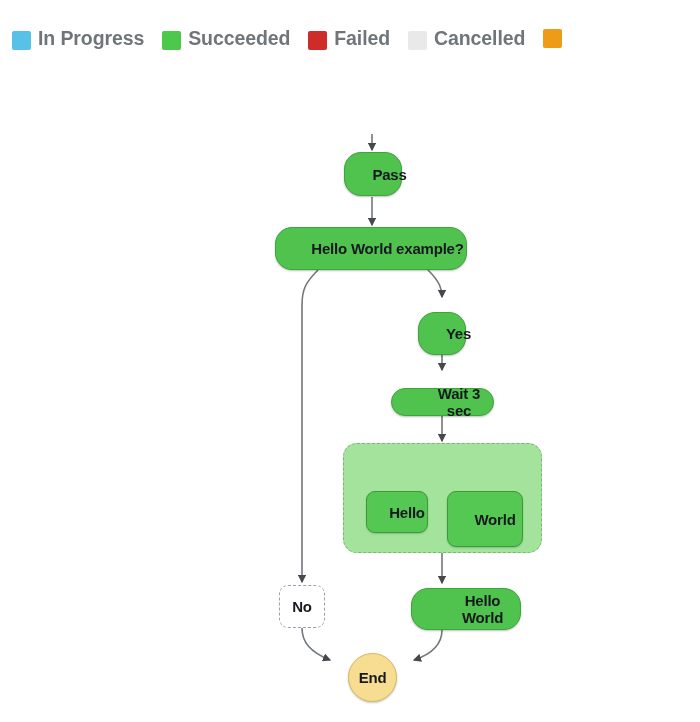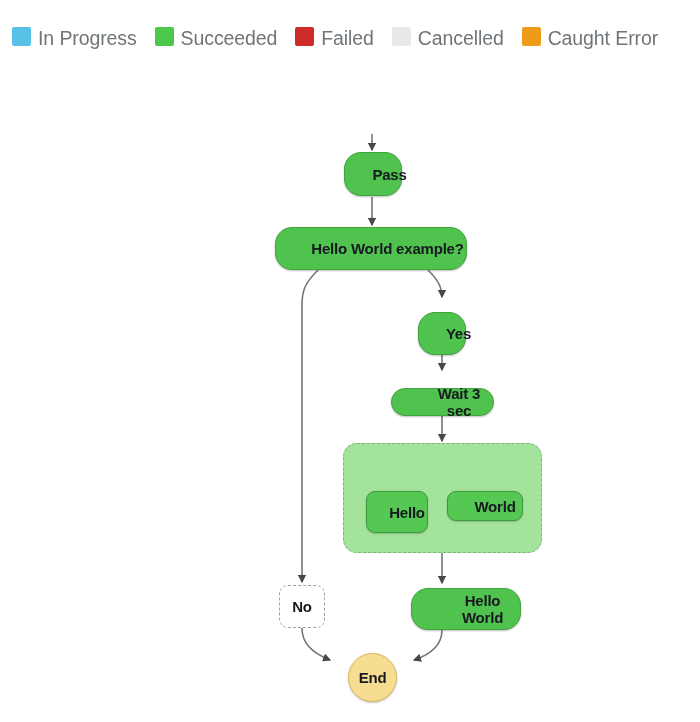--- a/index.html
+++ b/index.html
@@ -23,23 +23,24 @@
     left: 12px;
     top: 24px;
     width: 676px;
     height: 28px;
     display: flex;
     align-items: center;
     gap: 0px;
   }
   .legend-item {
     display: flex;
-    align-items: flex-start;
+    align-items: flex-end;
     margin-right: 18px;
     white-space: nowrap;
+    font-weight: bold;
   }
   .legend-swatch {
     width: 19px;
     height: 19px;
     border-radius: 2px;
     margin-right: 7px;
     flex: none;
   }
   .legend-label {
     font-size: 19.5px;
@@ -140,21 +141,20 @@
     <span class="legend-label">Failed</span>
   </div>
 
   <div class="legend-item">
     <span class="legend-swatch" style="background:#e9e9e9"></span>
     <span class="legend-label">Cancelled</span>
   </div>
 
   <div class="legend-item">
     <span class="legend-swatch" style="background:#ee9b18"></span>
-    <span class="legend-label">Caught Error</span>
   </div>
 
 </div>
 
 <div id="graph">
 
   <svg id="edges" viewBox="0 0 700 666" width="700" height="666">
     <defs>
       <marker id="arrow" viewBox="0 0 10 10" refX="8.5" refY="5" markerWidth="5.2" markerHeight="5.2" orient="auto-start-reverse">
         <path d="M 0 0 L 10 5 L 0 10 z" fill="#45484c"></path>
@@ -204,21 +204,21 @@
   </div>
 
   <div class="node node-group" style="left:343px; top:387px; width:199px; height:110px;">
     <span></span>
   </div>
 
   <div class="node node-task-inner" style="left:366px; top:435px; width:62px; height:42px;">
     <span>Hello</span>
   </div>
 
-  <div class="node node-task-inner" style="left:447px; top:435px; width:76px; height:30px;">
+  <div class="node node-task-inner" style="left:447px; top:435px; width:76px; height:56px;">
     <span>World</span>
   </div>
 
   <div class="node node-cancelled" style="left:279px; top:529px; width:46px; height:43px;">
     <span>No</span>
   </div>
 
   <div class="node node-task" style="left:387px; top:532px; width:110px; height:42px;margin-left:24px;">
     <span>Hello World</span>
   </div>

